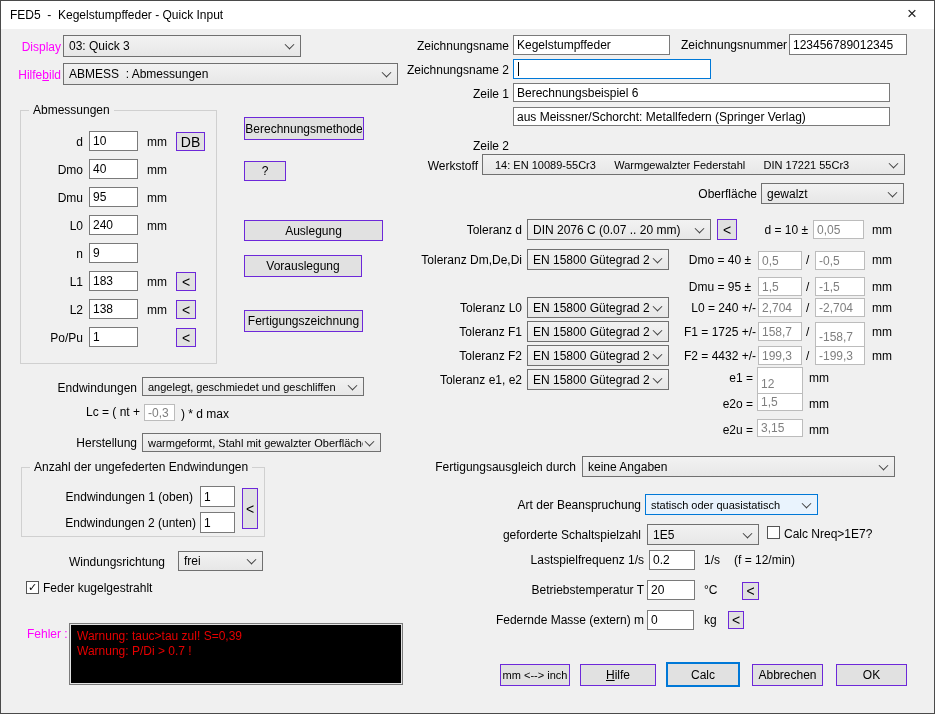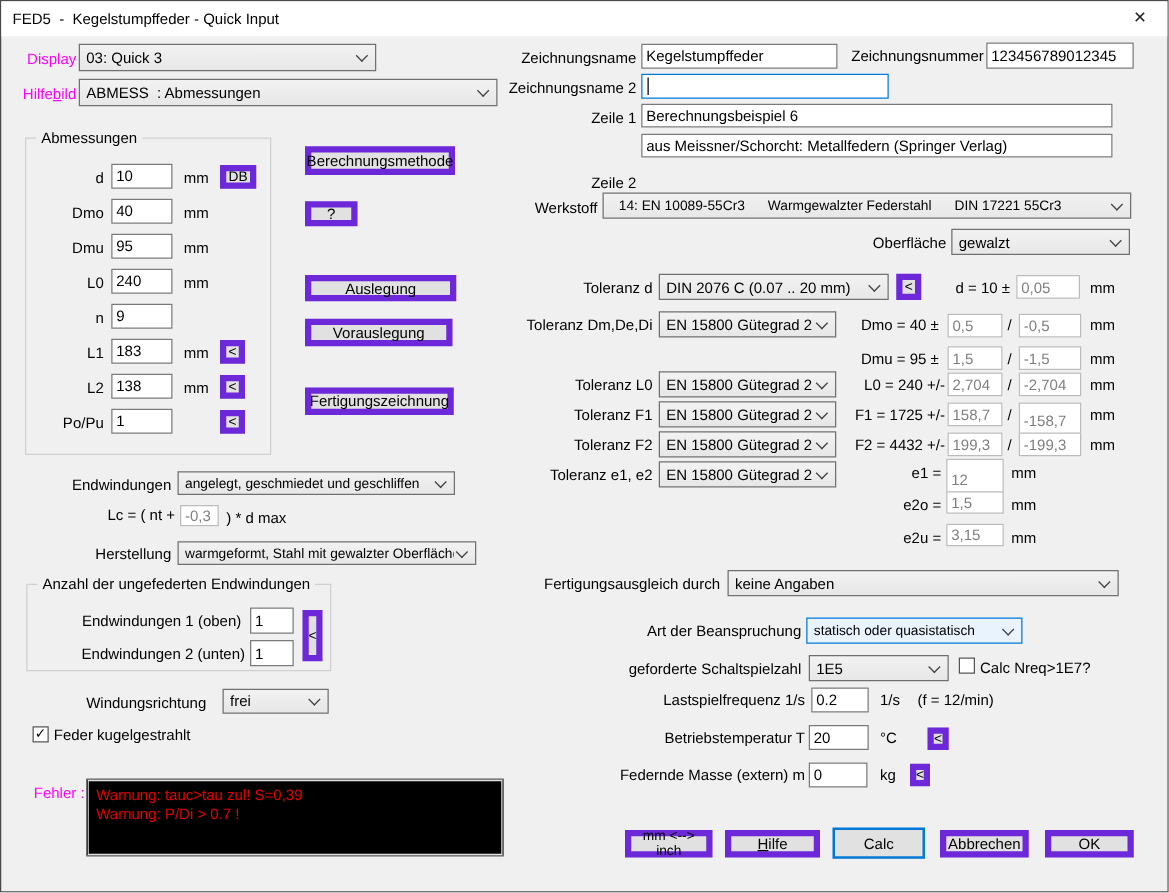--- a/index.html
+++ b/index.html
@@ -12,23 +12,23 @@
   .r{text-align:right;}
   .m{color:#ff00ff;}
   .combo{position:absolute;background:linear-gradient(#f2f2f2,#e7e7e7);border:1px solid #707070;box-sizing:border-box;overflow:hidden;cursor:default;}
   .combo .ct{position:absolute;left:5px;top:0;bottom:0;right:17px;display:flex;align-items:center;white-space:pre;overflow:hidden;}
   .chev{position:absolute;right:7px;top:50%;width:6px;height:6px;border-right:1px solid #404040;border-bottom:1px solid #404040;transform:translateY(-70%) rotate(45deg);}
   .combo.focus{border:1px solid #0078d7;background:#e9f3fd;}
   .fs11 .ct{font-size:11px;}
   .inp{position:absolute;box-sizing:border-box;border:1px solid #7a7a7a;background:#fff;font-family:"Liberation Sans",sans-serif;font-size:12px;color:#000;padding:0 3px;margin:0;}
   .inp.ro{border:1px solid #bcbcbc;color:#7f7f7f;}
   .inp.focus{border:1px solid #0078d7;}
-  .btn{position:absolute;box-sizing:border-box;background:#e1e1e1;border:5px solid #6d28d9;font-family:"Liberation Sans",sans-serif;font-size:12px;color:#000;display:flex;align-items:center;justify-content:center;cursor:pointer;padding:0;}
+  .btn{position:absolute;box-sizing:border-box;background:#e1e1e1;border:1px solid #6d28d9;font-family:"Liberation Sans",sans-serif;font-size:12px;color:#000;display:flex;align-items:center;justify-content:center;cursor:pointer;padding:0;}
   .btn.primary{border:2px solid #0078d7;}
-  .sbtn{font-size:11px;}
+  .sbtn{font-size:14px;}
   .group{position:absolute;border:1px solid #d0d0d0;box-sizing:border-box;}
   .gtitle{position:absolute;top:-8px;left:8px;background:#f0f0f0;padding:0 4px;height:14px;line-height:14px;white-space:pre;}
   .cb{position:absolute;width:13px;height:13px;background:#fff;border:1px solid #555;box-sizing:border-box;font-size:11px;line-height:11px;text-align:center;color:#000;cursor:pointer;}
   .cb.checked::after{content:"\2713";}
   .caret{position:absolute;left:4px;top:2px;width:1px;height:14px;background:#000;}
   .fehlerbox{position:absolute;background:#000;border:1px solid #7b7b7b;box-shadow:inset 0 0 0 1px #e3e3e3;box-sizing:border-box;padding:5px 2px 0 7px;}
   .fehlerbox .wline{color:#e60000;font-size:12px;line-height:15px;white-space:pre;}
   u{text-decoration:underline;}
 </style>
 </head>
@@ -85,21 +85,21 @@
   <input class="inp" style="left: 88px; top: 298px; width: 49px; height: 20px;" value="138">
   <div class="lbl" style="left:146px;top:302px;width:26px;">mm</div>
   <button class="btn sbtn" style="left:175px;top:299px;width:20px;height:19px;">&lt;</button>
 
   <div class="lbl r" style="left:24px;top:330px;width:58px;">Po/Pu</div>
   <input class="inp" style="left: 88px; top: 326px; width: 49px; height: 20px;" value="1">
   <button class="btn sbtn" style="left:175px;top:327px;width:20px;height:19px;">&lt;</button>
 
   <button class="btn" style="left:243px;top:116px;width:120px;height:23px;">Berechnungsmethode</button>
   <button class="btn" style="left:243px;top:160px;width:42px;height:20px;">?</button>
-  <button class="btn" style="left:243px;top:219px;width:121px;height:21px;">Auslegung</button>
+  <button class="btn" style="left:243px;top:219px;width:139px;height:21px;">Auslegung</button>
   <button class="btn" style="left:243px;top:254px;width:118px;height:22px;">Vorauslegung</button>
   <button class="btn" style="left:243px;top:309px;width:119px;height:22px;">Fertigungszeichnung</button>
 
   <div class="lbl r" style="left:408px;top:38px;width:100px;">Zeichnungsname</div>
   <input class="inp" style="left: 512px; top: 34px; width: 157px; height: 20px;" value="Kegelstumpffeder">
   <div class="lbl r" style="left:680px;top:37px;width:100px;">Zeichnungsnummer</div>
   <input class="inp" style="left: 788px; top: 33px; width: 118px; height: 21px;" value="123456789012345">
   <div class="lbl r" style="left:400px;top:62px;width:108px;">Zeichnungsname 2</div>
   <div class="inp focus" style="left:512px;top:58px;width:198px;height:20px;"><span class="caret"></span><span></span></div>
   <div class="lbl r" style="left:462px;top:86px;width:46px;">Zeile 1</div>

